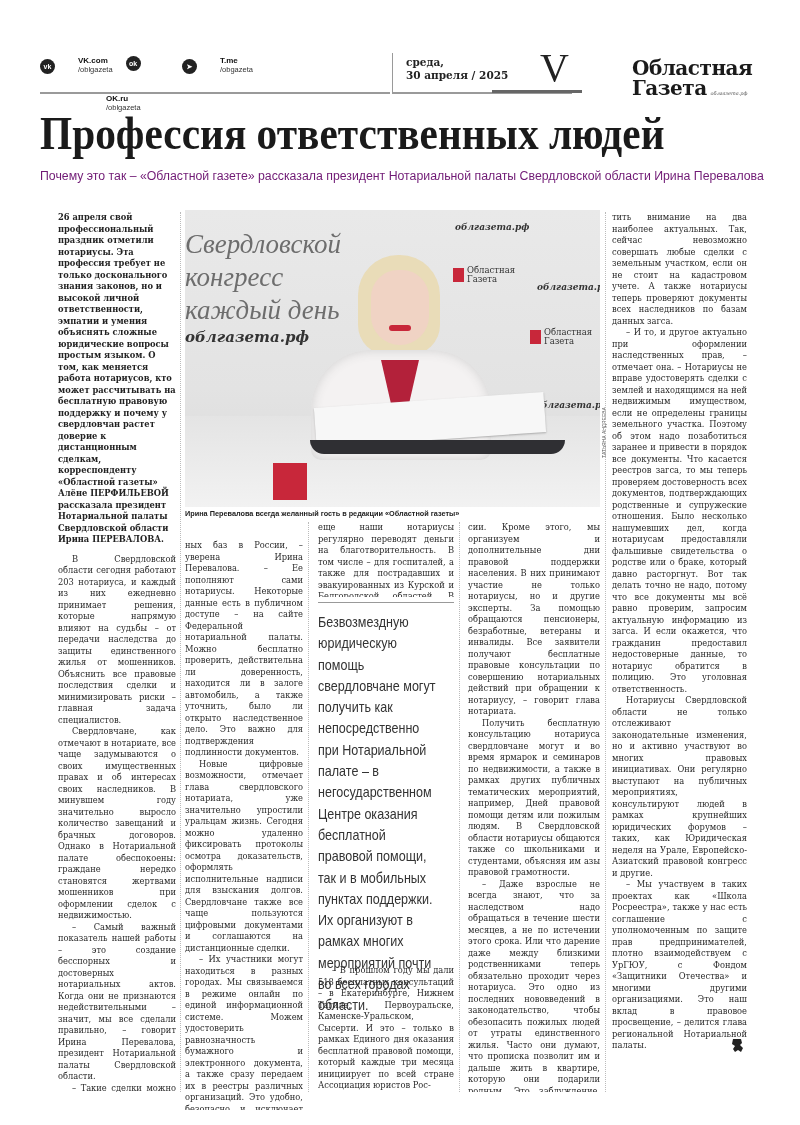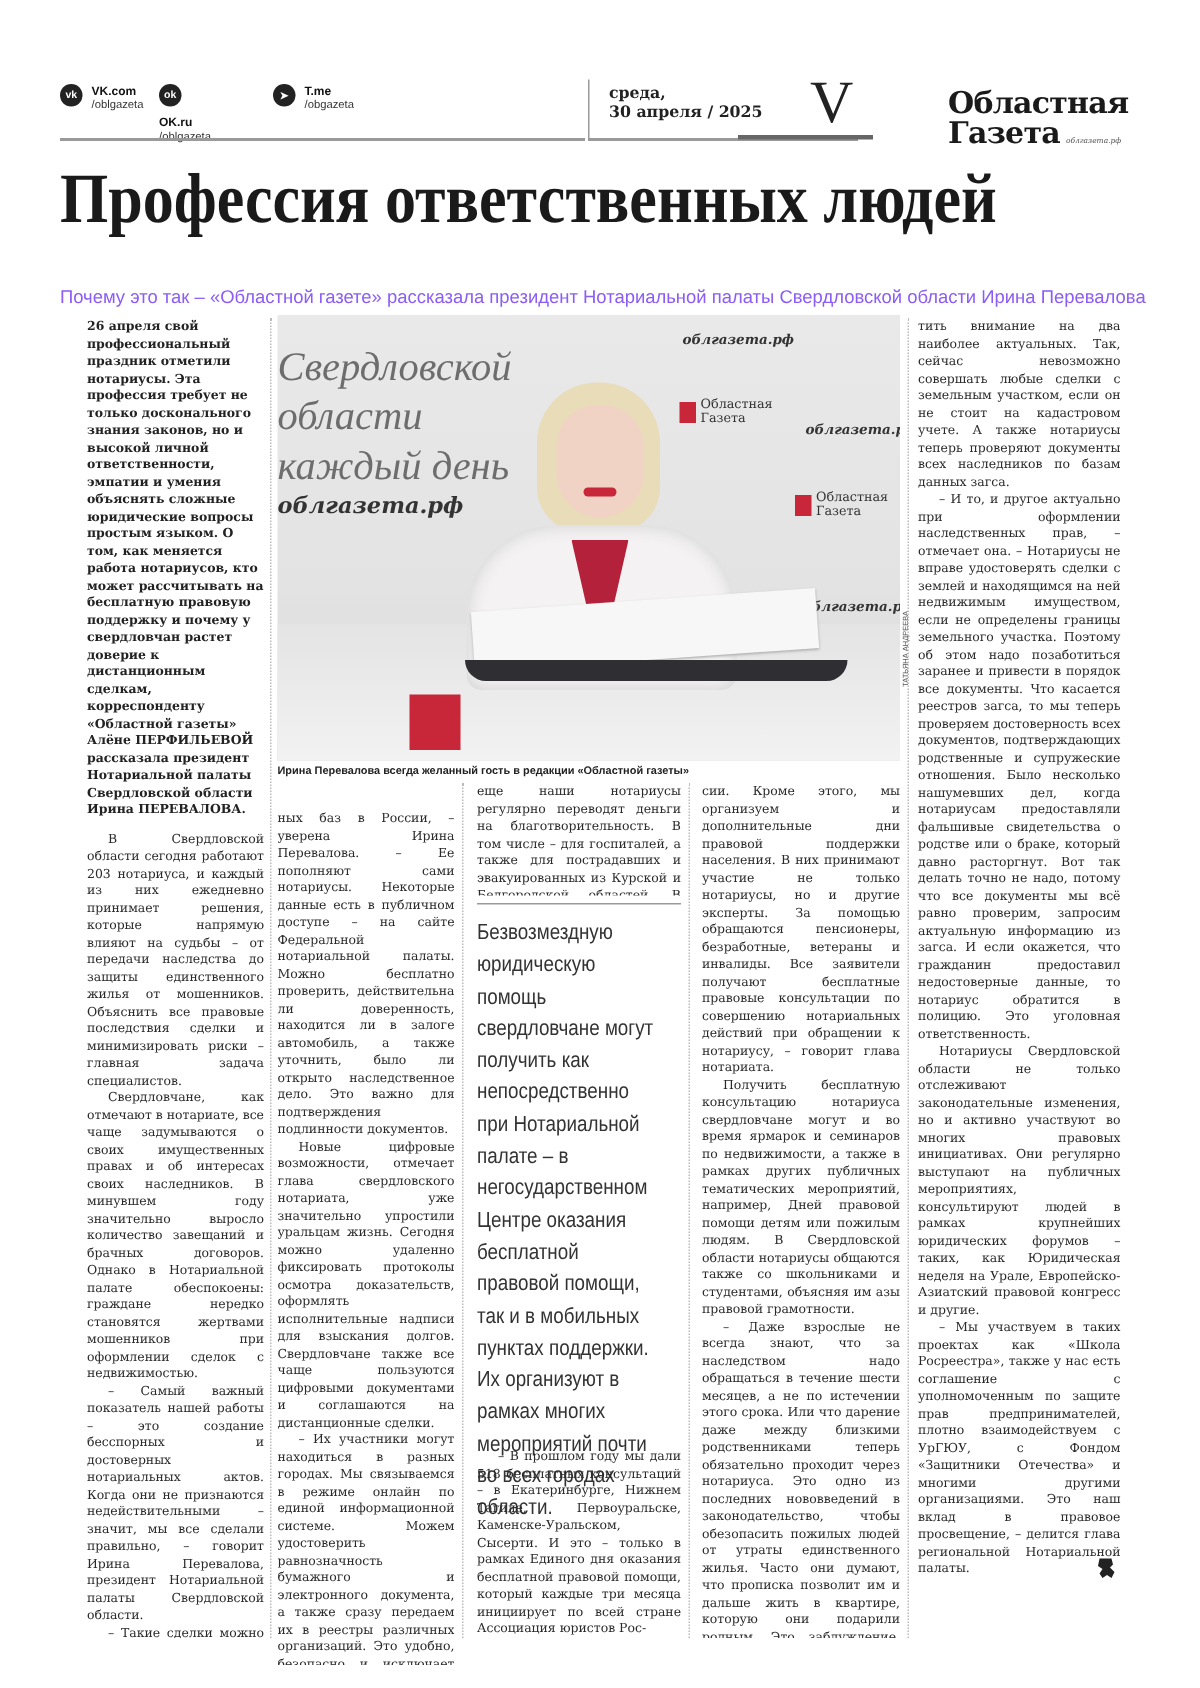--- a/index.html
+++ b/index.html
@@ -1,43 +1,43 @@
 <!DOCTYPE html>
 <html><head>
 <meta charset="utf-8">
 <style>
   * { box-sizing: border-box; margin: 0; padding: 0; }
   html, body { width: 800px; height: 1125px; background: #ffffff; overflow: hidden; }
   body { position: relative; font-family: "DejaVu Serif", serif; color: #222; }
 
   
   .masthead { position: absolute; left: 40px; top: 48px; width: 720px; height: 46px; }
-  .social { position: absolute; top: 8px; display: flex; align-items: flex-start; gap: 6px; }
+  .social { position: absolute; top: 8px; display: flex; align-items: flex-end; gap: 23px; }
   .social .ico { width: 15px; height: 15px; border-radius: 50%; background: #222; color: #fff;
     display: flex; align-items: center; justify-content: center;
     font-family: "Liberation Sans", sans-serif; font-size: 7px; font-weight: bold; }
   .social .txt { font-family: "Liberation Sans", sans-serif; font-size: 7.5px; line-height: 9px; color: #333; }
   .social .txt b { display: block; color: #111; font-size: 8px; }
   .rule-left { position: absolute; left: 0; top: 44px; width: 350px; height: 2px; background: #9a9a9a; }
   .vline { position: absolute; left: 352px; top: 5px; width: 1px; height: 40px; background: #9a9a9a; }
   .date { position: absolute; left: 366px; top: 8px; font-family: "DejaVu Serif", serif; font-weight: bold;
     font-size: 10.5px; line-height: 13px; color: #222; }
   .section-letter { position: absolute; left: 500px; top: 0px; font-family: "Liberation Serif", serif;
     font-size: 40px; line-height: 40px; color: #222; }
   .rule-mid { position: absolute; left: 352px; top: 44px; width: 180px; height: 2px; background: #9a9a9a; }
   .rule-accent { position: absolute; left: 452px; top: 42px; width: 90px; height: 3px; background: #666; }
   .brand { position: absolute; left: 592px; top: 10px; font-family: "DejaVu Serif", serif; font-weight: bold;
     font-size: 20px; line-height: 20px; color: #1a1a1a; letter-spacing: -0.5px; }
   .brand .site { font-size: 5px; font-style: italic; font-weight: normal; color: #555; letter-spacing: 0; margin-left: 4px; }
 
   
   .headline { position: absolute; left: 40px; top: 105px; width: 720px; font-family: "Liberation Serif", serif;
     font-size: 47px; line-height: 56px; color: #1a1a1a; transform: scaleX(0.88); transform-origin: left; white-space: nowrap; }
-  .subhead { position: absolute; left: 40px; top: 190px; width: 720px; font-family: "Liberation Sans", sans-serif;
-    font-size: 12.3px; line-height: 16px; color: #8b5cf6; white-space: nowrap; }
+  .subhead { position: absolute; left: 40px; top: 168px; width: 720px; font-family: "Liberation Sans", sans-serif;
+    font-size: 12.3px; line-height: 16px; color: #701a75; white-space: nowrap; }
 
   
   .col { position: absolute; font-family: "DejaVu Serif", serif; font-size: 8.3px; line-height: 11.5px;
     color: #2a2a2a; text-align: justify; hyphens: auto; overflow: hidden; }
   .col p { text-indent: 14px; }
   .col p.noind { text-indent: 0; }
   .lead { font-weight: bold; color: #222; text-indent: 0 !important; margin-bottom: 8px; text-align: left; }
   .sep { position: absolute; width: 1px; border-left: 1px dotted #bbb; }
 
   
@@ -119,21 +119,21 @@
   <p>Свердловчане, как отмечают в нотариате, все чаще задумываются о своих имущественных правах и об интересах своих наследников. В минувшем году значительно выросло количество завещаний и брачных договоров. Однако в Нотариальной палате обеспокоены: граждане нередко становятся жертвами мошенников при оформлении сделок с недвижимостью.</p>
   <p>– Самый важный показатель нашей работы – это создание бесспорных и достоверных нотариальных актов. Когда они не признаются недействительными – значит, мы все сделали правильно, – говорит Ирина Перевалова, президент Нотариальной палаты Свердловской области.</p>
   <p>– Такие сделки можно проводить без участия нотариуса. Но именно здесь и кроется главный риск: ошибки в документах, непонимание правовых последствий и мошенничество. Особенно велик риск обмана при сделках купли-продажи жилья за наличные. Только нотариус проверит все стороны досконально и не будет заверять сомнительную сделку. Это гарантирует защиту всем. Поэтому сейчас на федеральном уровне обсуждается инициатива сделать нотариальное удостоверение обязательным в таких случаях, – подчеркивает глава регионального нотариата.</p>
 
 </div>
 <div class="sep" style="left:180px; top:212px; height:880px;"></div>
 
 <div class="photo">
   <div class="bg-text">
     <div>Свердловской</div>
-    <div>области</div>
+    <div>конгресс</div>
     <div>каждый день</div>
   </div>
   <div class="bg-site big" style="left:0; top:118px;">облгазета.рф</div>
   <div class="bg-site" style="left:270px; top:12px;">облгазета.рф</div>
   <div class="bg-site" style="left:352px; top:72px;">облгазета.рф</div>
   <div class="bg-site" style="left:350px; top:190px;">облгазета.рф</div>
   <div class="logo" style="left:268px; top:56px;">
     <span class="shield"></span>
     <span><span>Областная</span><br><span>Газета</span></span>
   </div>

